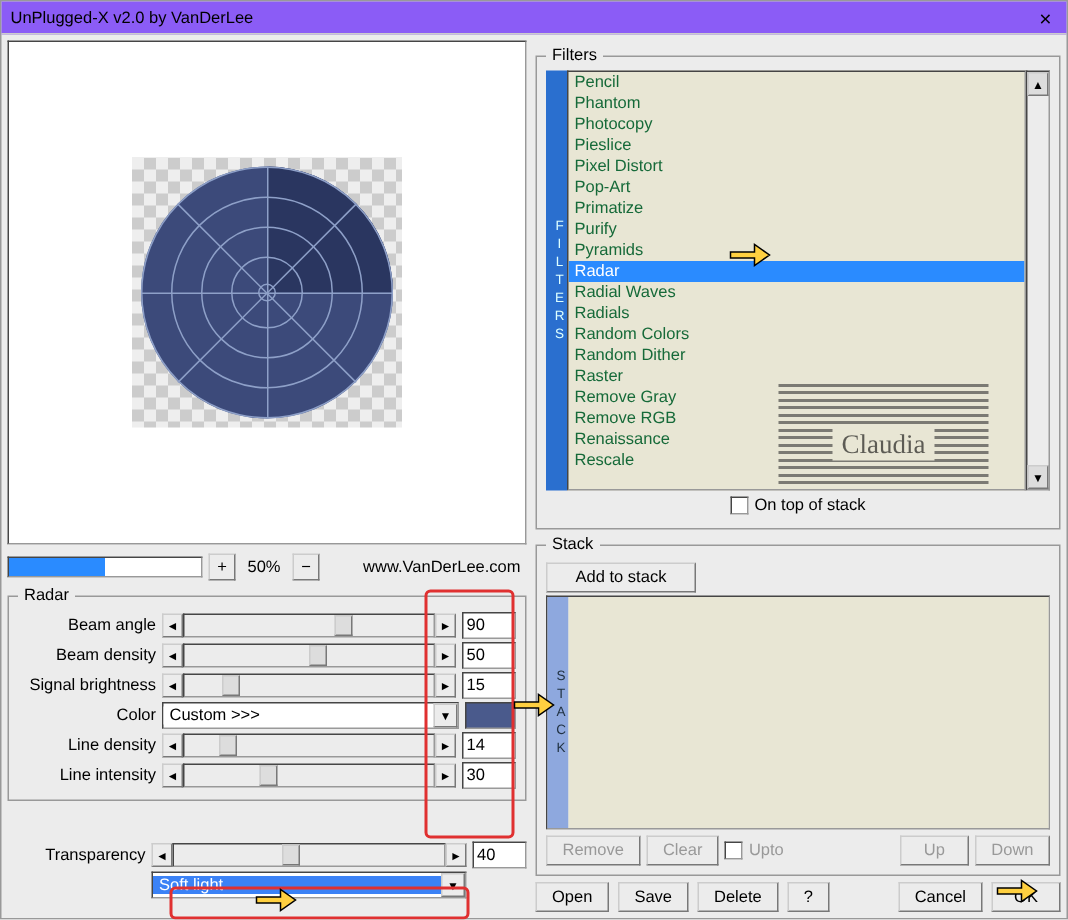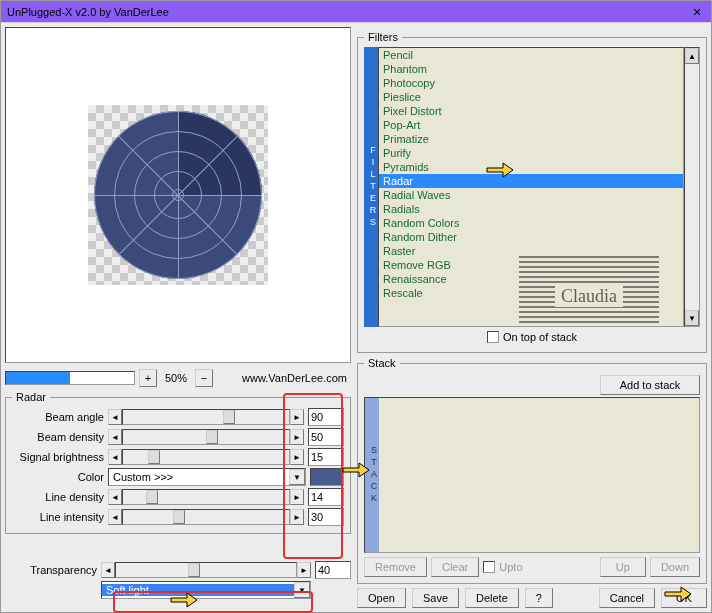--- a/index.html
+++ b/index.html
@@ -58,21 +58,21 @@
 .scroll-v { width:16px; background:#ececec; border:1px inset #999; display:flex; flex-direction:column; }
 .scroll-arrow { height:16px; background:#ddd; border:1px outset #ccc; display:flex; align-items:center; justify-content:center; font-size:8px; }
 .scroll-track { flex:1; position:relative; }
 .watermark { position:absolute; right:24px; top:208px; width:140px; height:80px; opacity:.6; pointer-events:none;
   background:repeating-linear-gradient(#333 0 2px, transparent 2px 5px); display:flex; align-items:center; justify-content:center; }
 .watermark span { font-family:cursive; font-size:18px; background:#e8e6d4; padding:0 6px; }
 .ontop-row { display:flex; align-items:center; justify-content:center; margin-top:4px; gap:4px; }
 .checkbox { width:12px; height:12px; border:1px inset #999; background:#fff; }
 
 .stack-group { margin-top:4px; flex:1; display:flex; flex-direction:column; }
-.add-row { display:flex; justify-content:flex-end; margin:2px 0; }
+.add-row { display:flex; justify-content:flex-start; margin:2px 0; }
 .btn { height:20px; border:1px outset #ccc; background:#ececec; padding:0 10px; display:flex; align-items:center; justify-content:center; min-width:46px; }
 .btn.disabled { color:#999; }
 .stack-body { flex:1; display:flex; border:1px inset #999; }
 .stack-tab { width:14px; background:#8ea8de; color:#234; writing-mode:vertical-rl; text-orientation:upright; text-align:center; font-size:9px; padding:6px 0; letter-spacing:2px; }
 .stack-area { flex:1; background:#e8e6d4; }
 .stack-btns { display:flex; gap:4px; margin-top:4px; align-items:center; }
 .bottom-btns { display:flex; gap:6px; margin-top:4px; justify-content:flex-start; }
 
 .pointer { position:absolute; pointer-events:none; z-index:100; }
 .pointer svg { display:block; }
@@ -222,20 +222,21 @@
                 <div class="filter-item">Pop-Art</div>
                 <div class="filter-item">Primatize</div>
                 <div class="filter-item">Purify</div>
                 <div class="filter-item">Pyramids</div>
                 <div class="filter-item sel">Radar</div>
                 <div class="filter-item">Radial Waves</div>
                 <div class="filter-item">Radials</div>
                 <div class="filter-item">Random Colors</div>
                 <div class="filter-item">Random Dither</div>
                 <div class="filter-item">Raster</div>
+                <div class="filter-item">Remove Gray</div>
                 <div class="filter-item">Remove RGB</div>
                 <div class="filter-item">Renaissance</div>
                 <div class="filter-item">Rescale</div>
               </div>
           </div>
           <div class="scroll-v">
             <div class="scroll-arrow">▲</div>
             <div class="scroll-track"></div>
             <div class="scroll-arrow">▼</div>
           </div>

